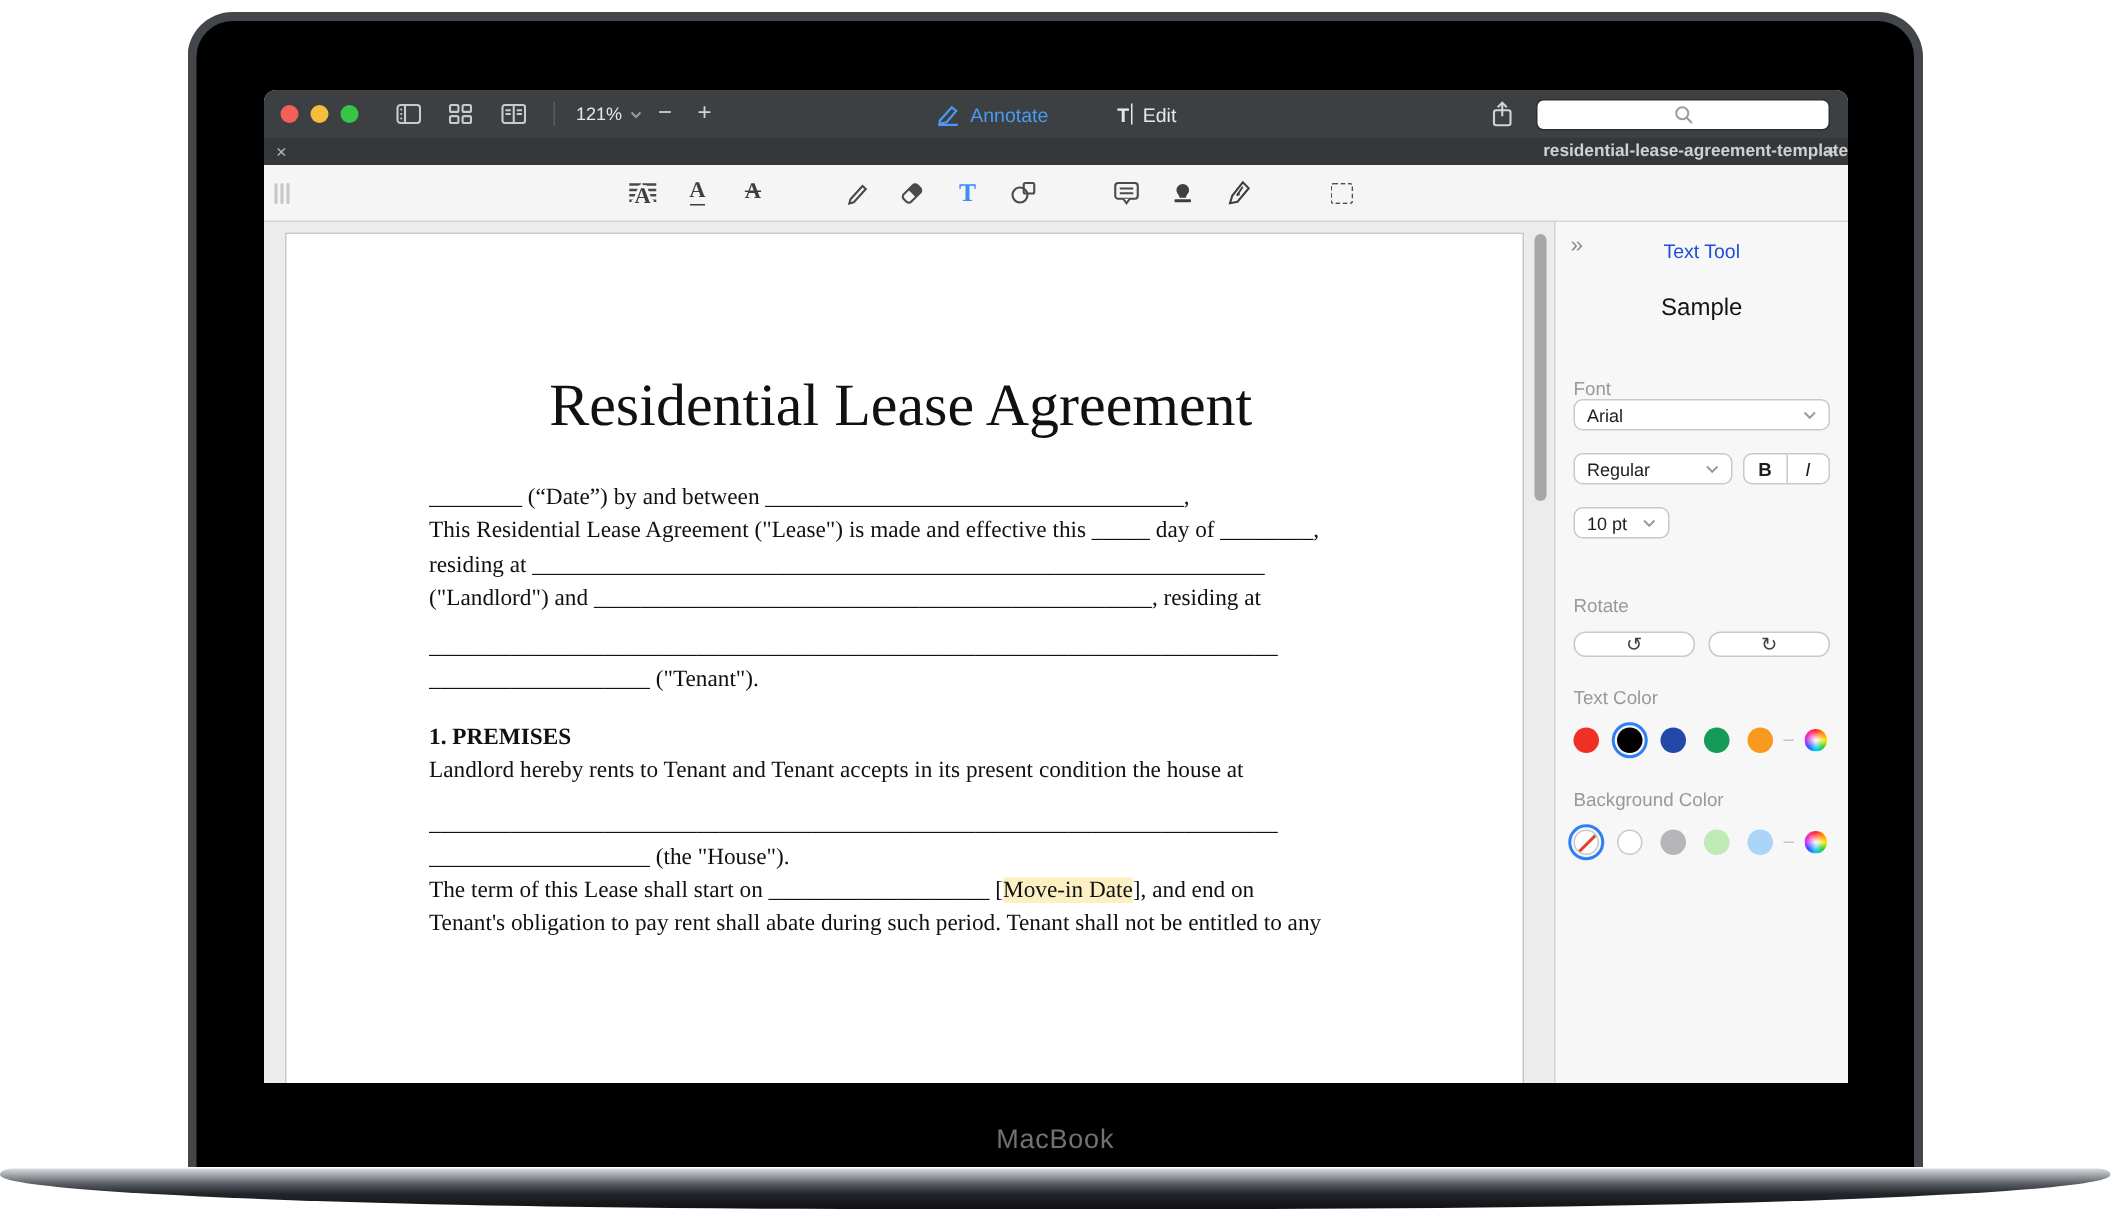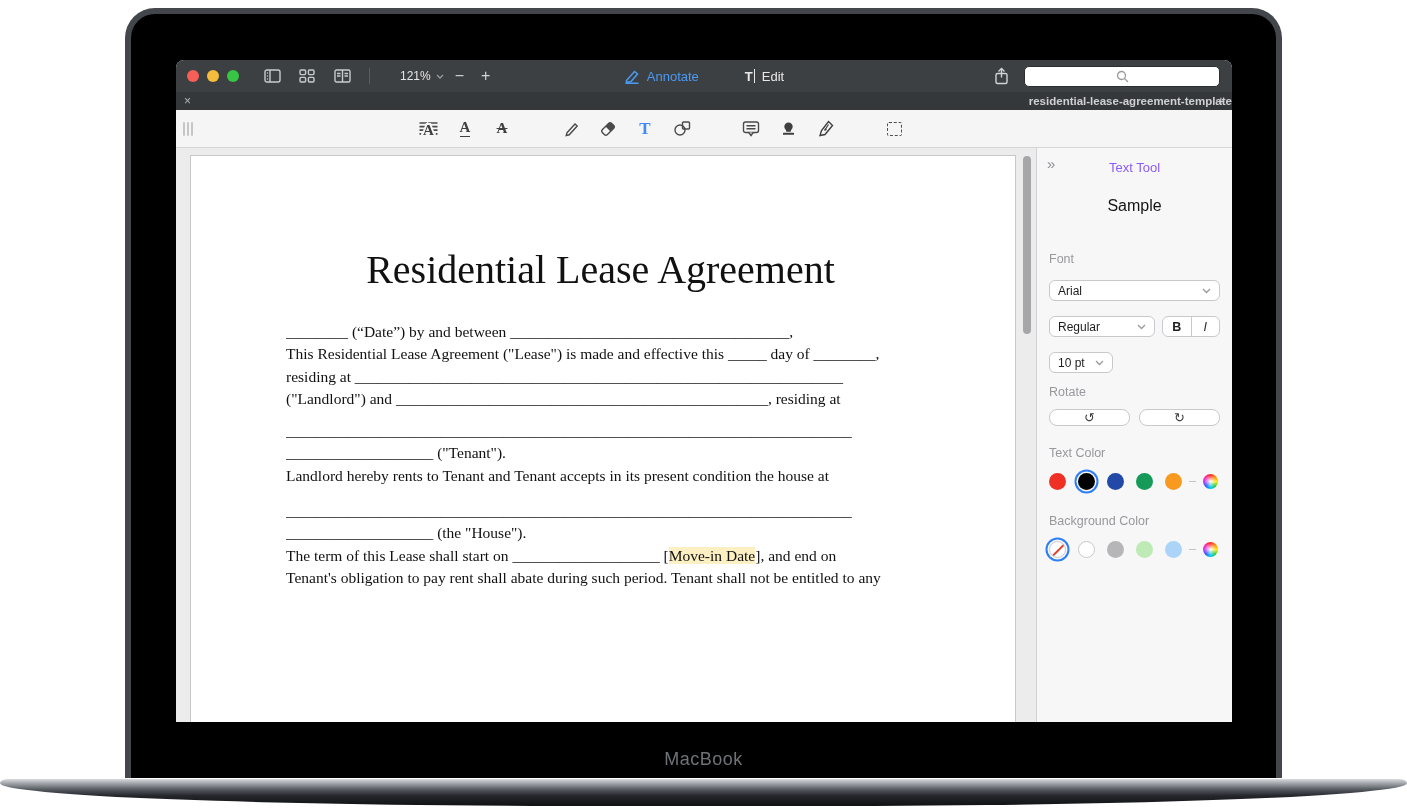--- a/index.html
+++ b/index.html
@@ -20,21 +20,21 @@
   .app-window { position:absolute; left:45px; top:46px; width:1056px; height:662px;
                 border-radius:8px 8px 0 0; overflow:hidden; background:#ececec;
                 display:flex; flex-direction:column; }
 
   
   .toolbar { position:relative; height:32px; background:#3d4043; display:flex; align-items:center; flex:0 0 auto; }
   .traffic { display:flex; gap:8px; margin-left:11px; }
   .traffic span { width:12px; height:12px; border-radius:50%; display:block; }
   .view-btns { display:flex; gap:13px; margin-left:22px; }
   .tool-sep { width:1px; height:16px; background:#5a5d61; margin:0 14px 0 16px; }
-  .zoom-group { display:flex; align-items:center; gap:5px; color:#e6e6e6; font-size:12px;margin-left:16px; }
+  .zoom-group { display:flex; align-items:center; gap:5px; color:#e6e6e6; font-size:12px; }
   .zoom-group .pm { color:#d2d3d4; font-size:16px; line-height:1; padding:0 6px; cursor:default; }
   .mode-tabs { position:absolute; left:0; right:0; top:0; bottom:0; display:flex; align-items:center; justify-content:center; gap:46px; pointer-events:none; }
   .mode-tabs > div { pointer-events:auto; display:flex; align-items:center; gap:7px; font-size:13px; }
   .mode-annotate { color:#4a9af0; }
   .mode-edit { color:#e8e8e9; }
   .edit-ti { display:flex; align-items:flex-start; color:#e8e8e9; font-size:13px; font-weight:bold; }
   .edit-ti .bar { width:1px; height:14px; background:#e8e8e9; margin-left:1px; }
   .toolbar-right { margin-left:auto; display:flex; align-items:center; gap:12px; margin-right:12px; }
   .search-field { width:196px; height:21px; background:#fff; border-radius:5px; border:1px solid #2c2e30;
                   display:flex; align-items:center; justify-content:center; }
@@ -72,32 +72,32 @@
   .doc .block { margin-top:28px; }
   .doc .line { font-size:15.5px; line-height:22.3px; white-space:nowrap; overflow:hidden; }
   .doc .heading { font-size:15.5px; line-height:22.3px; font-weight:bold; margin-top:16px; }
   .doc .gap10 { margin-top:10px; }
   .doc .gap13 { margin-top:13px; }
   .hl { background:#fcf0c3; }
 
   
   .sidebar { flex:0 0 196px; background:#f7f7f8; border-left:1px solid #d2d2d4; padding:0 12px; position:relative; }
   .sb-collapse { position:absolute; left:10px; top:8px; color:#8e8e93; font-size:15px; line-height:1; }
-  .sb-title { text-align:center; color:#8b5cf6; font-size:13px; margin-top:12px; }
+  .sb-title { text-align:center; color:#1d4ed8; font-size:13px; margin-top:12px; }
   .sb-sample { text-align:center; color:#141414; font-size:16px; margin-top:22px; }
   .sb-label { color:#98989d; font-size:12.5px; }
   .lbl-font { margin-top:37px; }
-  .lbl-rotate { margin-top:12px; }
+  .lbl-rotate { margin-top:38px; }
   .lbl-text-color { margin-top:20px; }
   .lbl-bg-color { margin-top:24px; }
   .select { height:21px; background:#fff; border:1px solid #c9c9cd; border-radius:6px;
             display:flex; align-items:center; font-size:12px; color:#1d1d1f; padding:0 8px; }
   .select .val { flex:1; }
   .row { display:flex; align-items:center; }
-  .sel-font { margin-top:14px; }
+  .sel-font { margin-top:0; }
   .row-style { margin-top:15px; gap:7px; }
   .sel-style { flex:1; }
   .bi-group { display:flex; width:58px; height:21px; background:#fff; border:1px solid #c9c9cd; border-radius:6px; overflow:hidden; }
   .bi-group > div { flex:1; display:flex; align-items:center; justify-content:center; font-size:12.5px; color:#1d1d1f; }
   .bi-b { font-weight:bold; border-right:1px solid #c9c9cd; }
   .bi-i { font-style:italic; }
   .sel-size { width:64px; margin-top:15px; }
   .rotate-row { margin-top:10px; gap:9px; }
   .rotate-btn { flex:1; height:17px; background:#fff; border:1px solid #c9c9cd; border-radius:8px;
                 display:flex; align-items:center; justify-content:center; font-size:13px; color:#3f3f3f; line-height:1; }
@@ -294,20 +294,21 @@
             <div class="doc-title">Residential Lease Agreement</div>
             <div class="block">
               <div class="line">________ (“Date”) by and between ____________________________________,</div>
               <div class="line">This Residential Lease Agreement ("Lease") is made and effective this _____ day of ________,</div>
               <div class="line">residing at _______________________________________________________________</div>
               <div class="line">("Landlord") and ________________________________________________, residing at</div>
               <div class="line gap10">_________________________________________________________________________</div>
               <div class="line">___________________ ("Tenant").</div>
             </div>
 
+            <div class="heading">1. PREMISES</div>
             <div class="line">Landlord hereby rents to Tenant and Tenant accepts in its present condition the house at</div>
             <div class="line gap13">_________________________________________________________________________</div>
             <div class="line">___________________ (the "House").</div>
 
             <div class="line"><span>The term of this Lease shall start on ___________________ [</span><span class="hl">Move-in Date</span><span>], and end on</span></div>
             <div class="line">Tenant's obligation to pay rent shall abate during such period. Tenant shall not be entitled to any</div>
           </div>
 
           <div class="scrollbar">
             <div class="scroll-thumb"></div>

